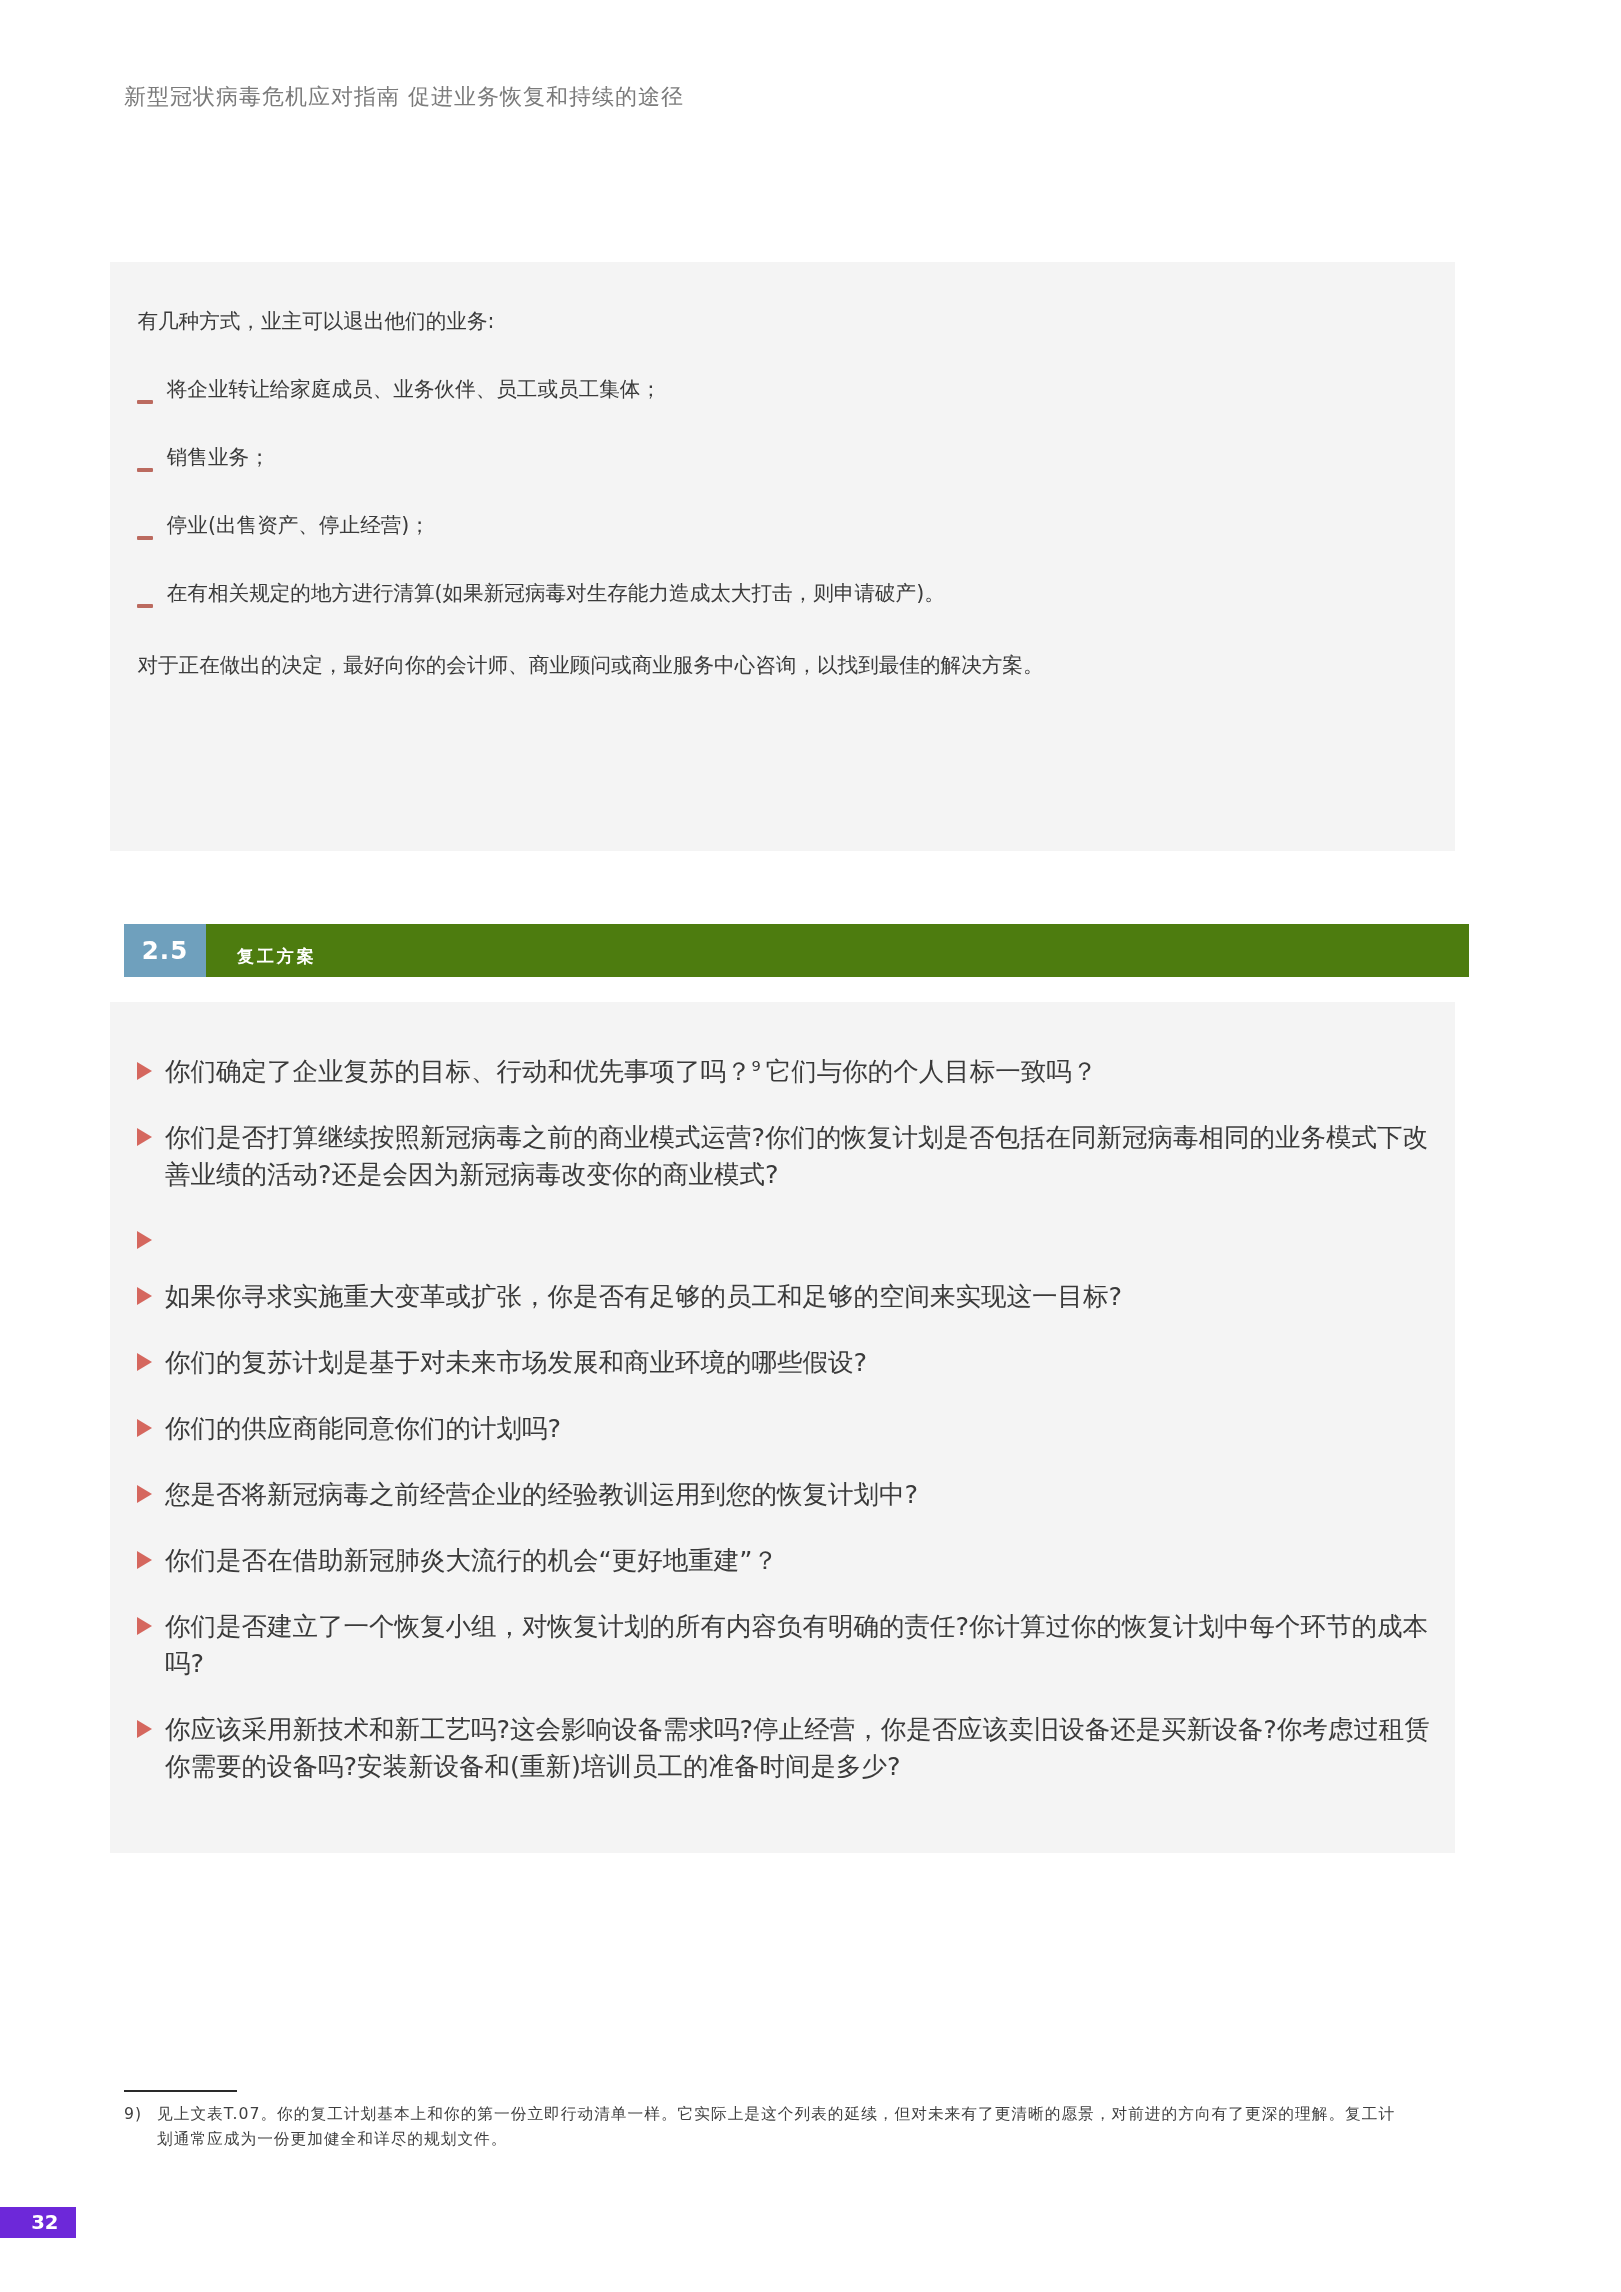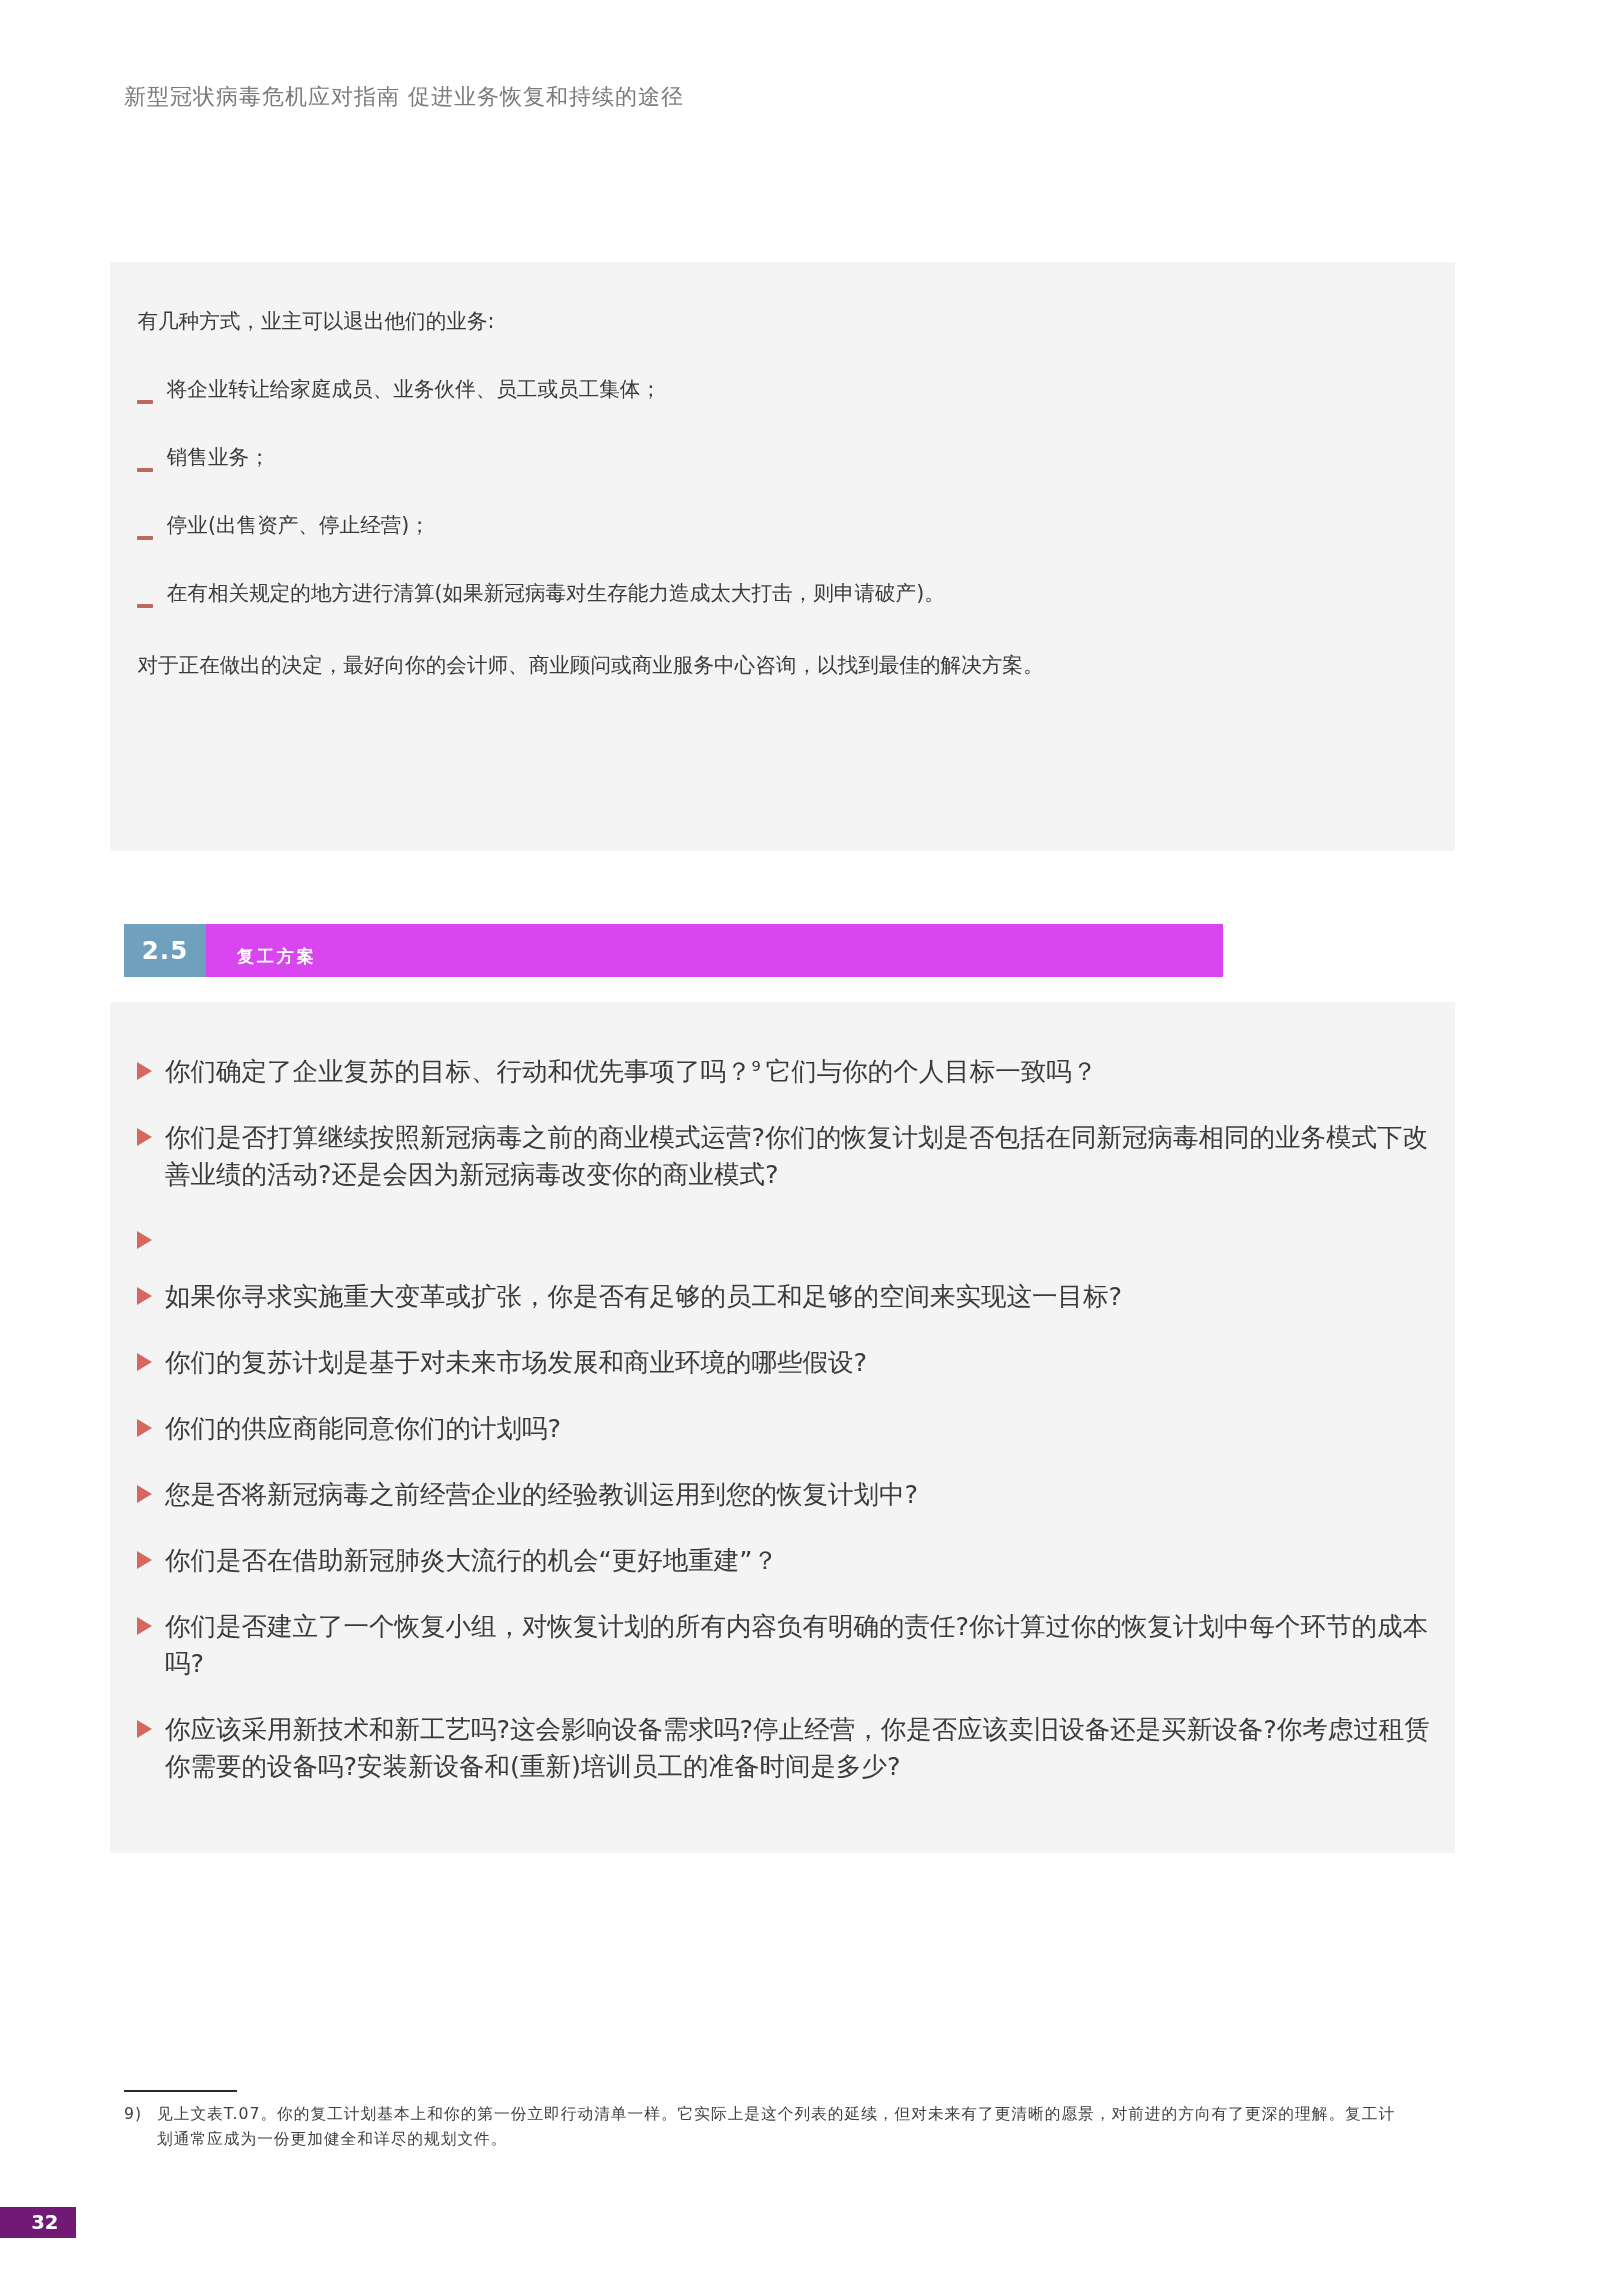--- a/index.html
+++ b/index.html
@@ -24,22 +24,22 @@
   .intro { margin:0; font-size:20.6px; line-height:29px; }
   .dash-list { list-style:none; margin:0; padding:0; }
   .dash-item { display:flex; align-items:flex-end; margin-top:39px; font-size:20.6px; line-height:29px; }
   .dash {
     flex:0 0 auto; width:15.7px; height:3.9px; border-radius:1px;
     background:#bb6a5f; margin:12.7px 13.7px 0 0;
   }
   .advice { margin:43px 0 0 0; font-size:20.6px; line-height:29px; }
 
   .section-band {
-    position:absolute; left:124px; top:924px; width:1099px; height:53px;
-    display:flex; background:#d946ef;
+    position:absolute; left:124px; top:924px; width:1345px; height:53px;
+    display:flex; background:#4d7c0f;
   }
   .section-num {
     flex:0 0 82px; background:#6fa0bd; color:#ffffff;
     font-size:24.5px; font-weight:bold;
     display:flex; align-items:center; justify-content:center; letter-spacing:1px;
   }
   .section-title {
     color:#ffffff; font-size:17px; font-weight:bold;
     display:flex; align-items:center; padding-left:31px; letter-spacing:2.9px;margin-top:12px;
   }
@@ -63,21 +63,21 @@
   }
   .footnote {
     position:absolute; left:124px; top:2102px; width:1284px;
     display:flex; font-size:15.7px; line-height:24.5px; color:#3f3f3f; letter-spacing:1px;
   }
   .fn-marker { flex:0 0 33px; }
   .fn-text { flex:1; }
 
   .page-num-box {
     position:absolute; left:0; top:2207px; width:76px; height:31px;
-    background:#701a75; color:#ffffff; font-size:19.6px; font-weight:bold;
+    background:#6d28d9; color:#ffffff; font-size:19.6px; font-weight:bold;
     display:flex; align-items:center; justify-content:center;
     box-sizing:border-box; padding-left:13.7px;
   }
 </style>
 </head>
 <body>
 
 <div class="page">
 
   <div class="page-header">新型冠状病毒危机应对指南 促进业务恢复和持续的途径</div>

